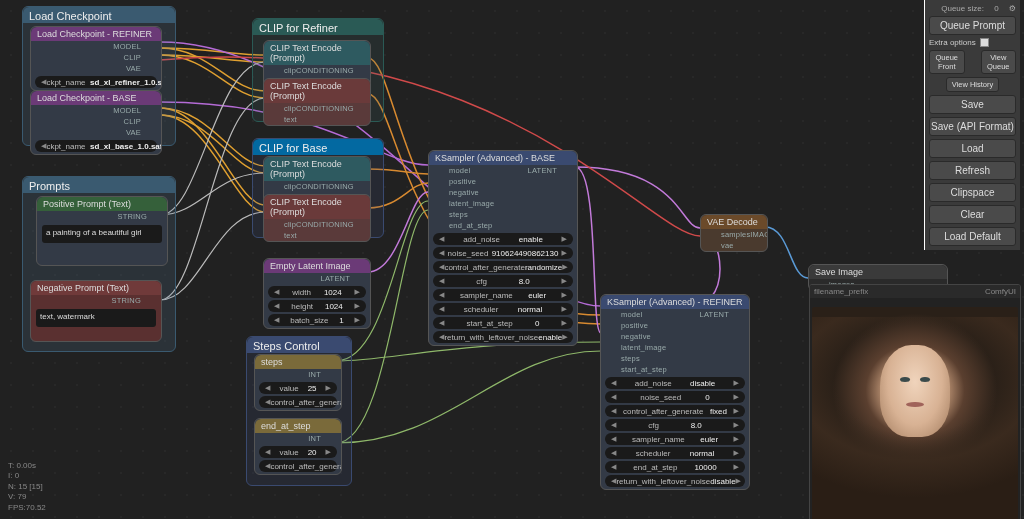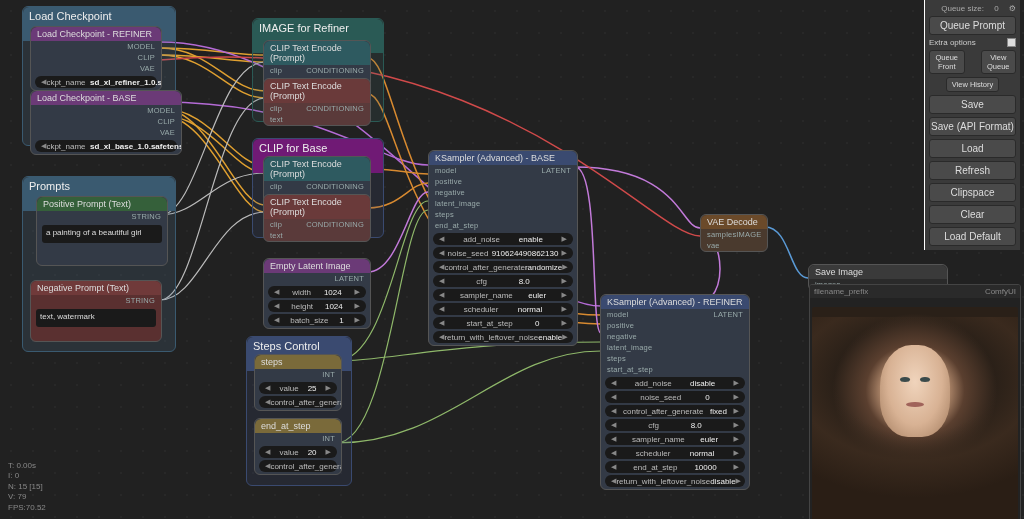--- a/index.html
+++ b/index.html
@@ -2,49 +2,49 @@
 <html><head>
 <meta charset="utf-8">
 <style>
 *{box-sizing:border-box;margin:0;padding:0}
 body{background:#212121;font-family:Arial,sans-serif;font-size:9px;color:#ccc;width:1024px;height:519px;overflow:hidden;position:relative}
 .canvas{position:relative;width:100%;height:100%}
 svg.wires{position:absolute;inset:0;width:100%;height:100%;pointer-events:none;z-index:1}
 
 
 .group{position:absolute;border-radius:6px;z-index:2}
-.group-title{position:absolute;top:0;left:0;right:0;height:34px;line-height:18px;padding:0 6px;color:#eee;font-size:11px;border-radius:6px 6px 0 0}
+.group-title{position:absolute;top:0;left:0;right:0;height:16px;line-height:18px;padding:0 6px;color:#eee;font-size:11px;border-radius:6px 6px 0 0}
 
 
 .node{position:absolute;background:#333a46;border:1px solid #555;border-radius:6px;z-index:3;font-size:8px;color:#aaa;overflow:hidden}
 .node .hdr{background:rgba(90,60,110,.9);color:#ddd;font-size:9px;padding:2px 6px;border-radius:6px 6px 0 0}
 .node.purple .hdr{background:#6b3a77}
 .node.teal .hdr{background:#2e5a60}
 .node.olive .hdr{background:#7a6a3a}
 .node.dark .hdr{background:#3a3a42}
-.node .row{display:flex;justify-content:space-between;padding:1px 6px}
+.node .row{display:flex;justify-content:space-between;padding:1px 20px}
 .node .slot{font-size:7.5px;color:#9aa;letter-spacing:.2px}
 .node .sout{text-align:right}
 .pill{background:#1a1a1a;border-radius:8px;margin:2px 4px;padding:1.5px 6px;display:flex;justify-content:space-between;align-items:center;font-size:8px;color:#ddd}
 .pill .tri{color:#888;font-size:7px}
 .pill .lab{color:#bbb}
 .pill .val{color:#eee}
 .textbox{background:#1a1a1a;margin:3px 5px;border-radius:3px;padding:3px 4px;color:#ddd;font-size:8px;min-height:18px}
 .node.green .hdr{background:#35603a}
 .node.blue .hdr{background:#3a4a70}
 .node.orange .hdr{background:#6b4a2a}
 
 
 .panel{position:absolute;right:4px;top:0;width:96px;background:#3a3a3a;padding:4px;z-index:10;display:flex;flex-direction:column;gap:3px;border-left:1px solid #ffffff}
 .panel .row-top{display:flex;justify-content:flex-end;align-items:center;gap:4px;font-size:8px;color:#aaa}
 .panel .btn{background:#4a4a4a;color:#ddd;border:1px solid #2a2a2a;border-radius:3px;padding:3px 0;text-align:center;font-size:10px;cursor:pointer}
 .panel .btn.small{font-size:7.5px;padding:2px 0}
 .panel .mini{display:flex;gap:16px}
 .panel .mini .btn{flex:1}
-.panel .extra{display:flex;justify-content:space-between;align-items:center;gap:4px;font-size:8px}
+.panel .extra{display:flex;justify-content:flex-start;align-items:center;gap:4px;font-size:8px}
 .panel .cb{width:9px;height:9px;background:#ddd;border:1px solid #888}
 
 
 .preview{position:absolute;right:3px;top:284px;width:212px;height:246px;background:#222;border:1px solid #444;z-index:4;border-radius:3px;overflow:hidden}
 .preview .phdr{font-size:8px;color:#888;padding:2px 4px;display:flex;justify-content:space-between;background:#2a2a2a}
 .preview .img{position:absolute;inset:22px 2px 2px 2px;background:radial-gradient(ellipse 40% 35% at 50% 38%,#e8cbb0 0%,#c49a7a 35%,#5a3f2f 60%,#2a2018 100%);border-radius:2px}
 .preview .face{position:absolute;left:50%;top:38%;transform:translate(-50%,-50%);width:70px;height:92px;background:radial-gradient(ellipse at 50% 40%,#f0d4bc 0%,#d8b294 55%,#a07a5c 100%);border-radius:45% 45% 40% 40%}
 .preview .eye{position:absolute;width:10px;height:5px;background:#3a4a4a;border-radius:50%;top:35%}
 .preview .eye.l{left:28%}.preview .eye.r{right:28%}
 .preview .lip{position:absolute;width:18px;height:5px;background:#a0635a;border-radius:50%;top:62%;left:50%;transform:translateX(-50%)}
@@ -91,24 +91,24 @@
   <path d="M575,167 C680,167 680,228 700,228" stroke="#c27ad9" fill="none" stroke-width="1.5"></path>
   <path d="M680,310 C740,310 730,226 750,226" stroke="#c27ad9" fill="none" stroke-width="0"></path>
   <path d="M160,60 C500,30 650,236 700,236" stroke="#d04a4a" fill="none" stroke-width="1.5"></path>
   <path d="M765,227 C790,227 790,278 808,278" stroke="#5a9ad6" fill="none" stroke-width="1.5"></path>
 </svg>
 
 <div class="group" style="left:22px;top:6px;width:154px;height:140px;background:rgba(90,130,160,.18);border:1px solid #3a5a70">
   <div class="group-title" style="background:#3a5a70">Load Checkpoint</div>
 </div>
 <div class="group" style="left:252px;top:18px;width:132px;height:104px;background:rgba(60,100,100,.18);border:1px solid #2a5a55">
-  <div class="group-title" style="background:#2a5a55">IMAGE for Refiner</div>
+  <div class="group-title" style="background:#2a5a55">CLIP for Refiner</div>
 </div>
 <div class="group" style="left:252px;top:138px;width:132px;height:100px;background:rgba(60,80,130,.18);border:1px solid #3a4a70">
-  <div class="group-title" style="background:#701a75">CLIP for Base</div>
+  <div class="group-title" style="background:#0369a1">CLIP for Base</div>
 </div>
 <div class="group" style="left:22px;top:176px;width:154px;height:176px;background:rgba(90,130,160,.18);border:1px solid #3a5a70">
   <div class="group-title" style="background:#3a5a70">Prompts</div>
 </div>
 <div class="group" style="left:246px;top:336px;width:106px;height:150px;background:rgba(60,80,130,.18);border:1px solid #3a4a70">
   <div class="group-title" style="background:#3a4a70">Steps Control</div>
 </div>
 
 <div class="node purple" style="left:30px;top:26px;width:132px">
   <div class="hdr">Load Checkpoint - REFINER</div>
@@ -123,21 +123,21 @@
   <div class="row">
         <span></span>
         <span class="slot sout">VAE</span>
       </div>
   <div class="pill">
         <span class="tri">◀</span>
         <span><span class="lab">ckpt_name</span>&nbsp;&nbsp;<b class="val">sd_xl_refiner_1.0.safetensors</b></span>
       </div>
 </div>
 
-<div class="node purple" style="left:30px;top:90px;width:152px">
+<div class="node purple" style="left:30px;top:90px;width:132px">
   <div class="hdr">Load Checkpoint - BASE</div>
   <div class="row">
         <span></span>
         <span class="slot sout">MODEL</span>
       </div>
   <div class="row">
         <span></span>
         <span class="slot sout">CLIP</span>
       </div>
   <div class="row">

